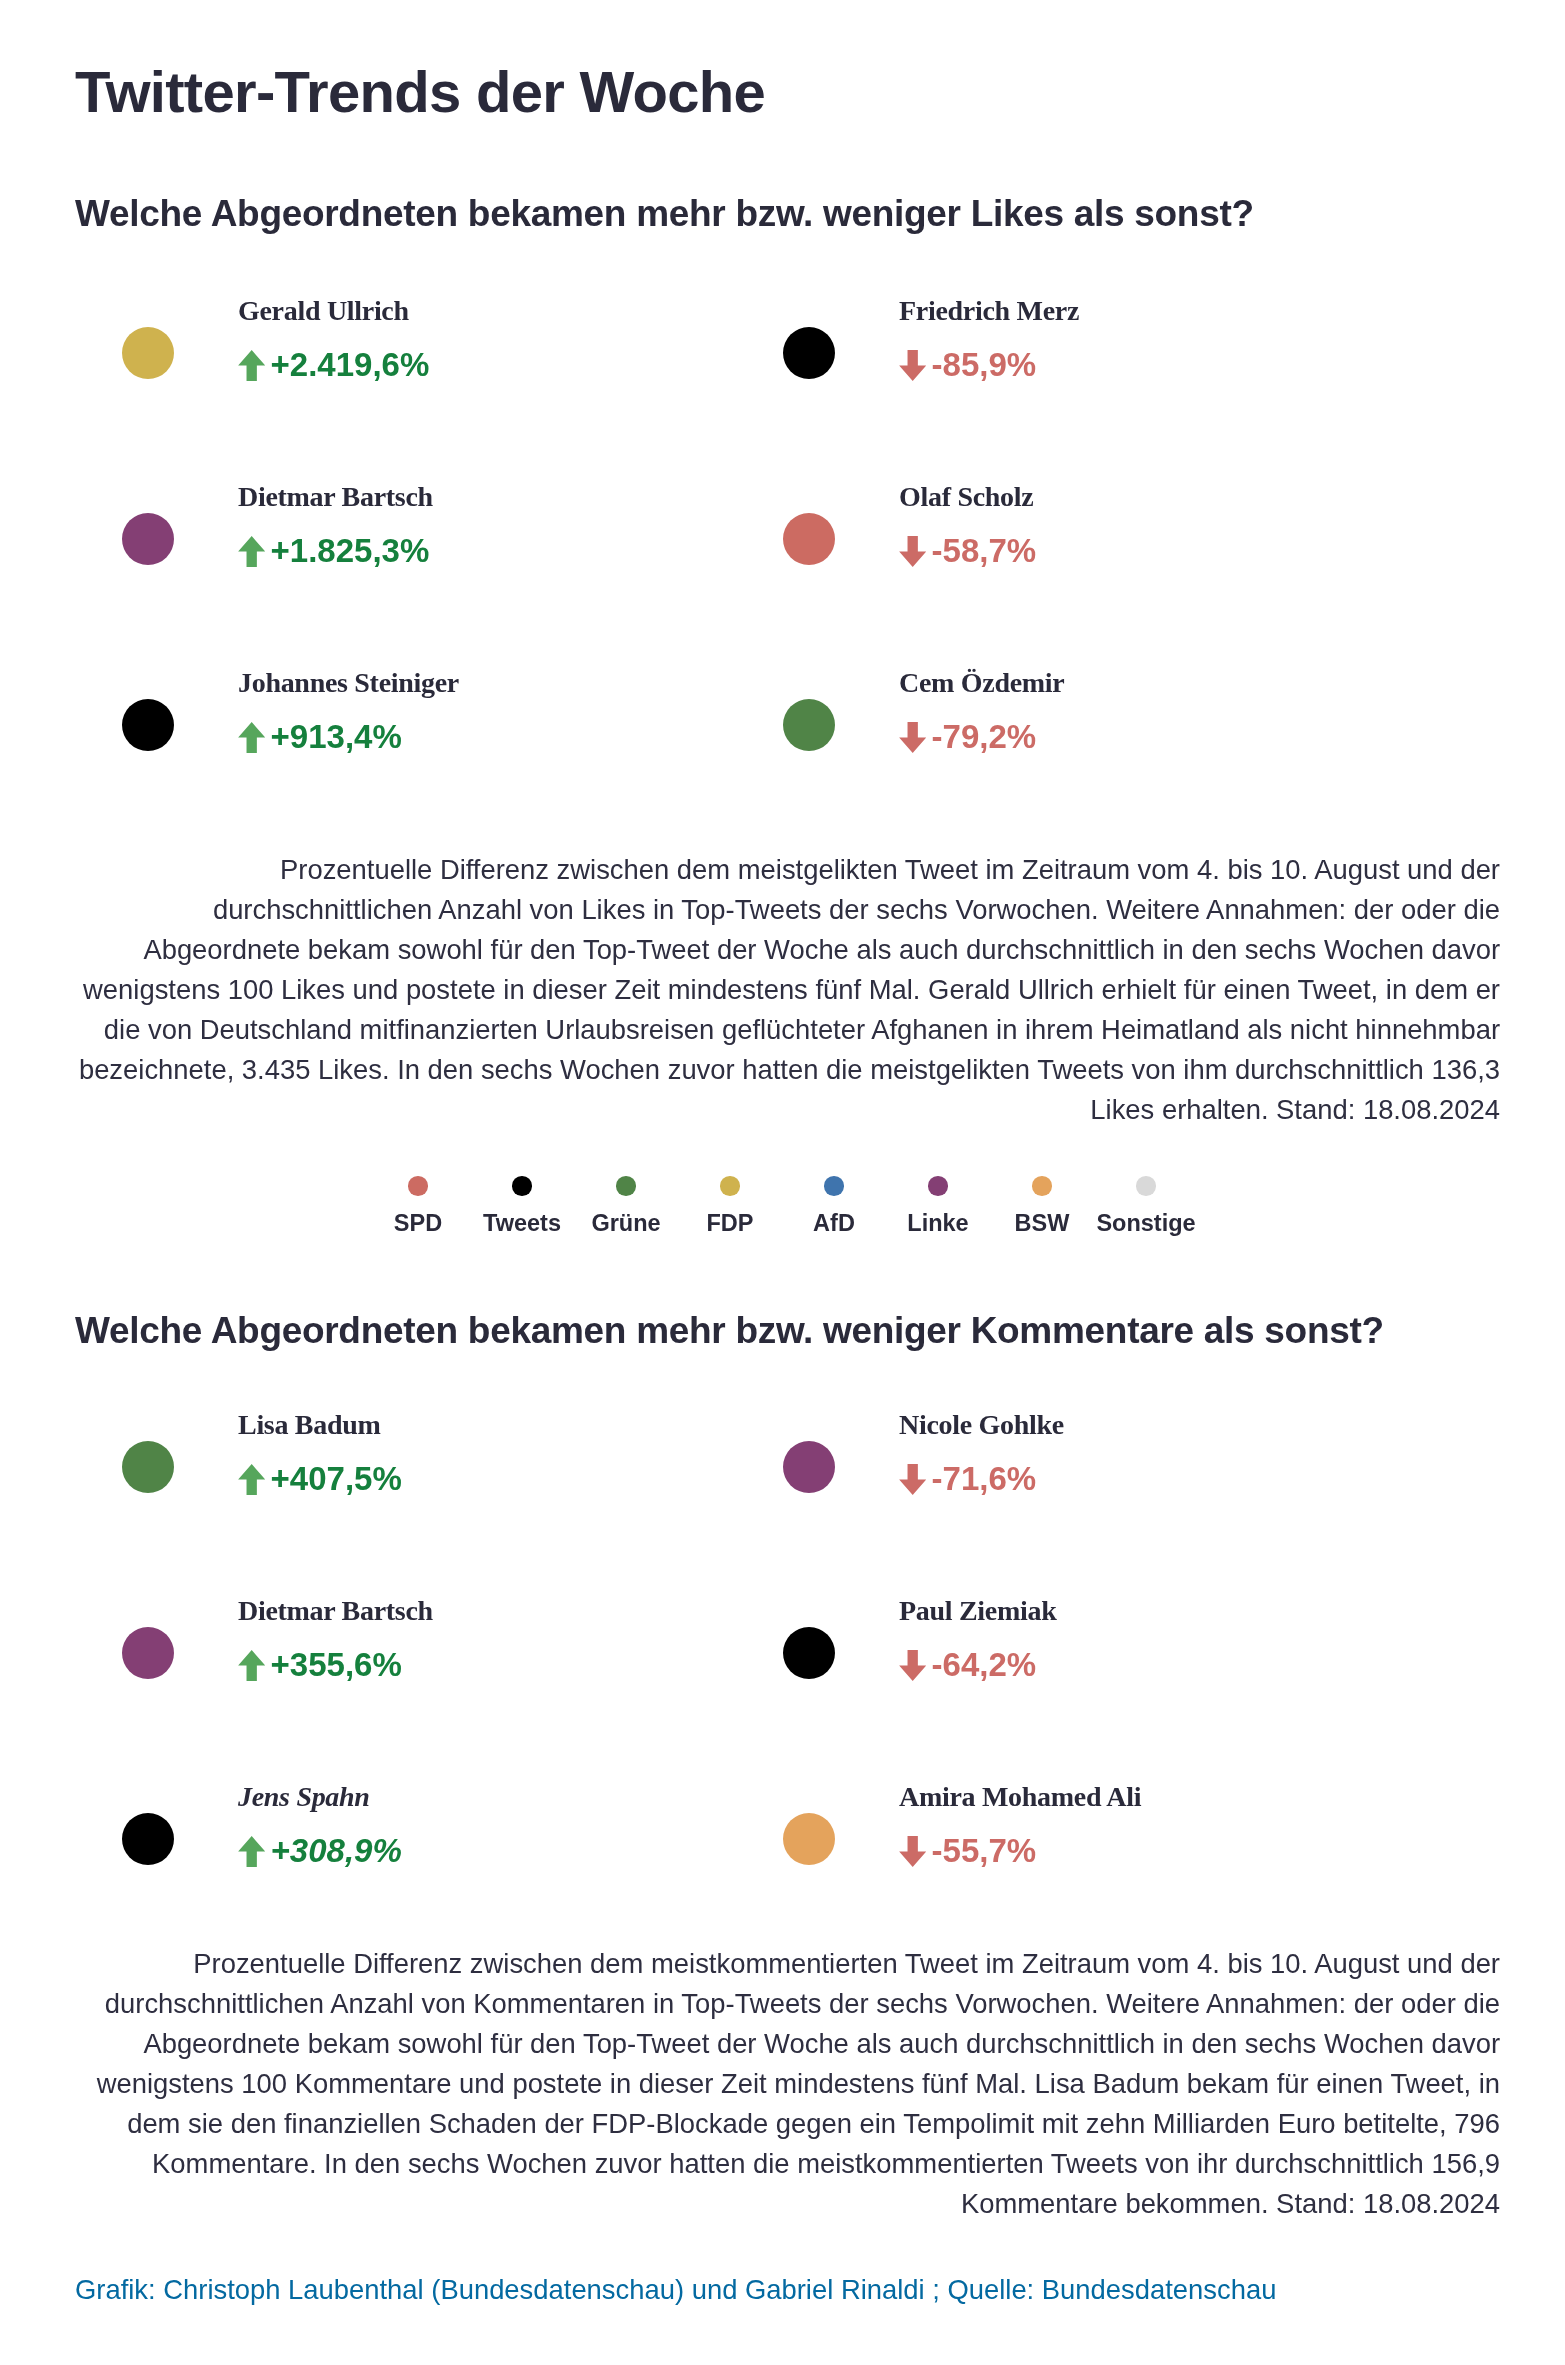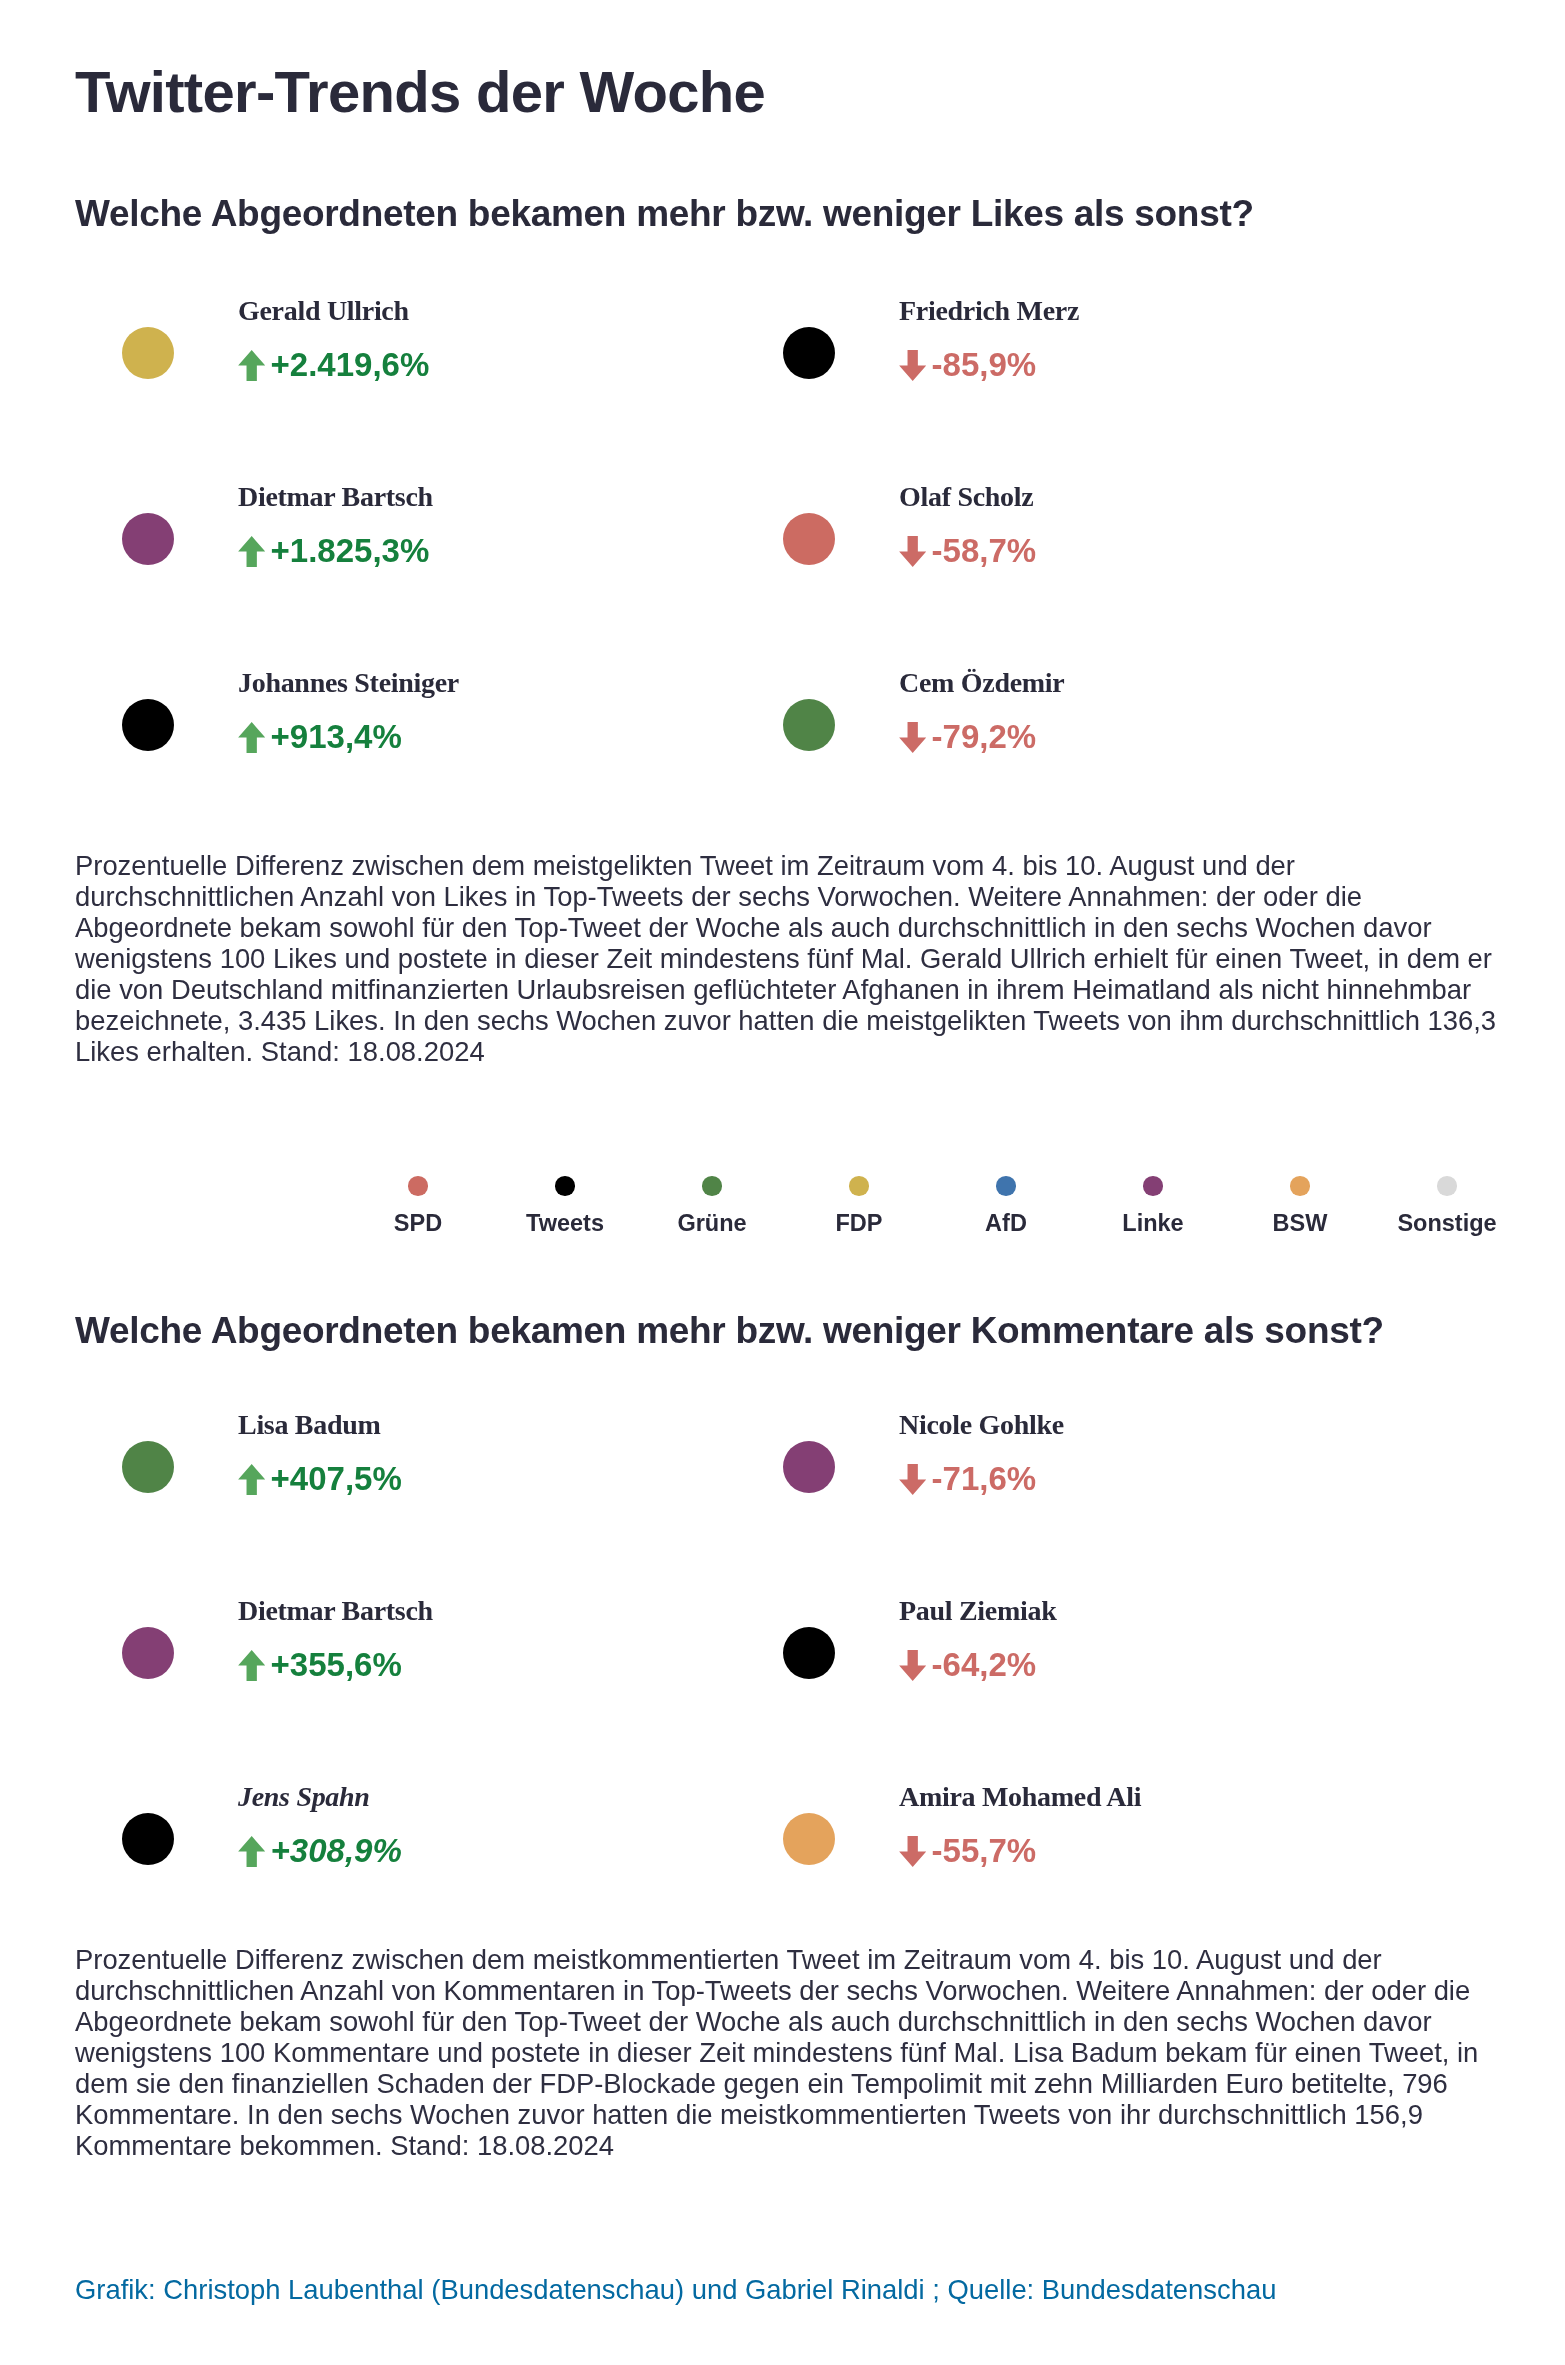--- a/index.html
+++ b/index.html
@@ -6,22 +6,22 @@
   body { width: 1566px; height: 2366px; position: relative; overflow: hidden; color: #2a2a3a; font-family: "Liberation Sans", sans-serif; }
   .title { position: absolute; left: 75px; top: 58px; font-size: 58px; font-weight: 700; letter-spacing: -0.7px; color: #2a2a3a; margin: 0; }
   .section-heading { position: absolute; left: 75px; font-size: 37px; font-weight: 700; letter-spacing: -0.3px; color: #2a2a3a; margin: 0; white-space: nowrap; }
   .card { position: absolute; width: 588px; height: 131px; }
   .card .dot { position: absolute; left: 47px; top: 39px; width: 52px; height: 52px; border-radius: 50%; }
   .card .name { position: absolute; left: 163px; top: 6.5px; font-family: "Liberation Serif", serif; font-size: 28px; font-weight: 700; color: #2a2a3a; white-space: nowrap; letter-spacing: -0.3px; }
   .card .delta { position: absolute; left: 163px; top: 58px; font-size: 33px; font-weight: 700; white-space: nowrap; display: flex; align-items: center; }
   .card .delta.up { color: #15803d; }
   .card .delta.down { color: #cc6b66; }
   .arrow { display: inline-block; width: 27.4px; height: 31px; margin-right: 5.2px; }
-  .desc { position: absolute; left: 75px; width: 1425px; font-size: 27.4px; line-height: 31px; color: #2e2e40; margin: 0; }
-  .legend { position: absolute; left: 366px; top: 1176px; display: flex; gap: 43px; }
+  .desc { position: absolute; left: 75px; width: 1425px; font-size: 27.4px; line-height: 40px; color: #2e2e40; margin: 0; text-align: right; }
+  .legend { position: absolute; left: 366px; top: 1176px; display: flex; }
   .legend-item { width: 104px; display: flex; flex-direction: column; align-items: center; }
   .legend-item .ldot { width: 19.6px; height: 19.6px; border-radius: 50%; margin-bottom: 14.4px; }
   .legend-item .llabel { font-size: 23.5px; font-weight: 700; color: #2a2a3a; white-space: nowrap; }
   .footer { position: absolute; left: 75px; top: 2274px; font-size: 27.4px; color: #0369a1; white-space: nowrap; margin: 0; }
 </style>
 </head>
 <body>
 
 <h1 class="title">Twitter-Trends der Woche</h1>
 

